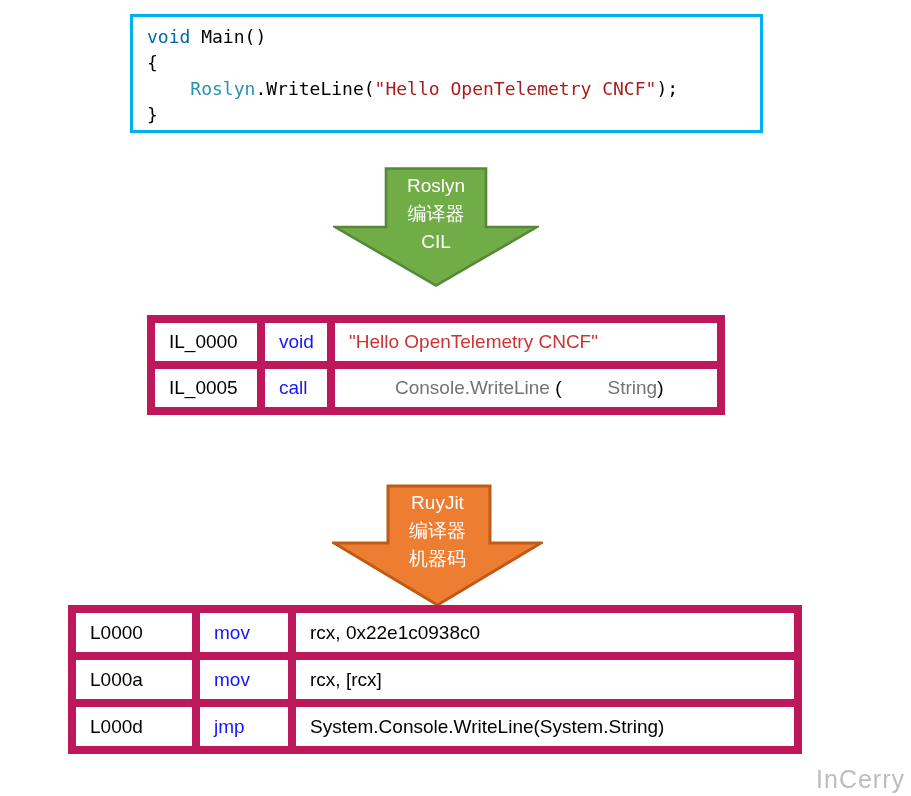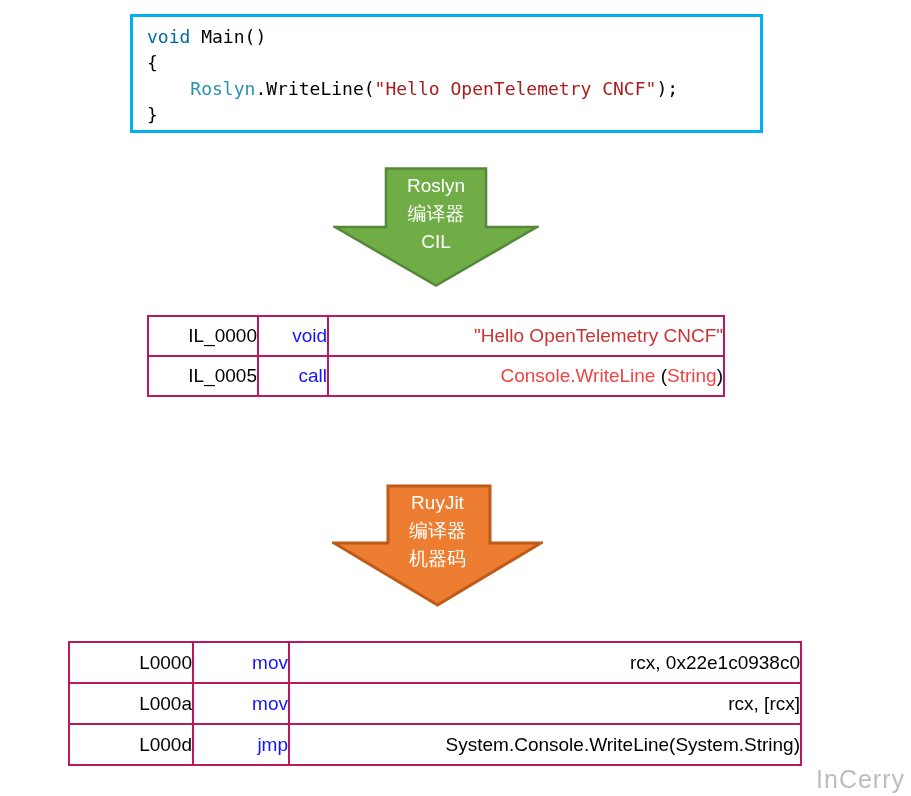--- a/index.html
+++ b/index.html
@@ -30,31 +30,31 @@
   }
   .arrow-green svg path{stroke:#55883a;stroke-width:2.6;}
   .arrow-orange svg path{stroke:#bf5b17;stroke-width:3;}
 
   
   table.grid{
     position:absolute;border-collapse:collapse;table-layout:fixed;
     font-size:19px;color:#000000;background:#ffffff;
   }
   table.grid td{
-    border:2px solid #be185d;vertical-align:middle;
-    padding:0 0 0 14px;overflow:hidden;white-space:nowrap;text-align:right;
+    border:8px solid #be185d;vertical-align:middle;
+    padding:0 0 0 14px;overflow:hidden;white-space:nowrap;
   }
   .il-table{left:147px;top:315px;width:578px;}
   .il-table td{height:38px;}
-  .asm-table{left:68px;top:605px;width:734px;margin-top:36px;}
+  .asm-table{left:68px;top:605px;width:734px;}
   .asm-table td{height:39px;}
   .col-offset{color:#000000;}
   .col-opcode{color:#1414ff;}
   .op-string{color:#cd3333;}
-  .op-method{color:#ef4444;}
+  .op-method{color:#737373;margin-left:46px;}
   .op-plain{color:#000000;}
 
   
   .watermark{
     position:absolute;right:6px;bottom:2px;
     font-size:25px;color:#bdbdbd;letter-spacing:1px;
   }
 </style>
 </head>
 <body>

